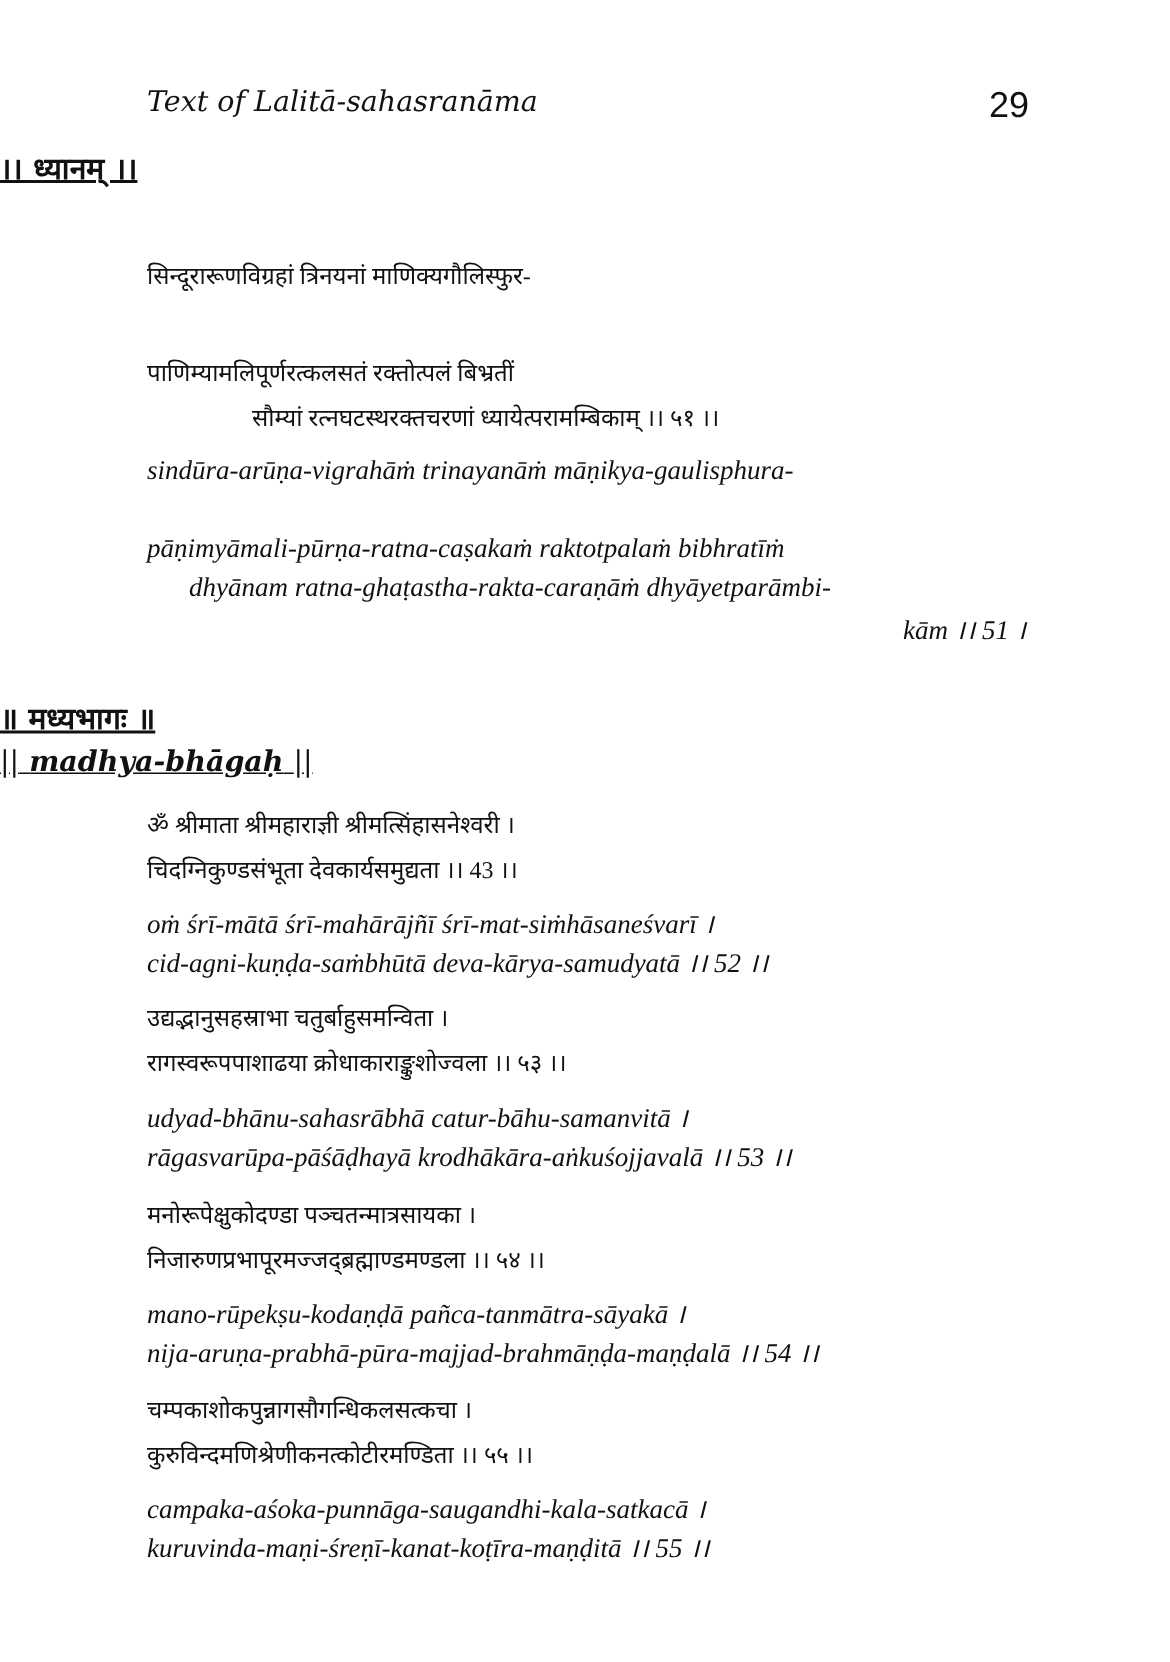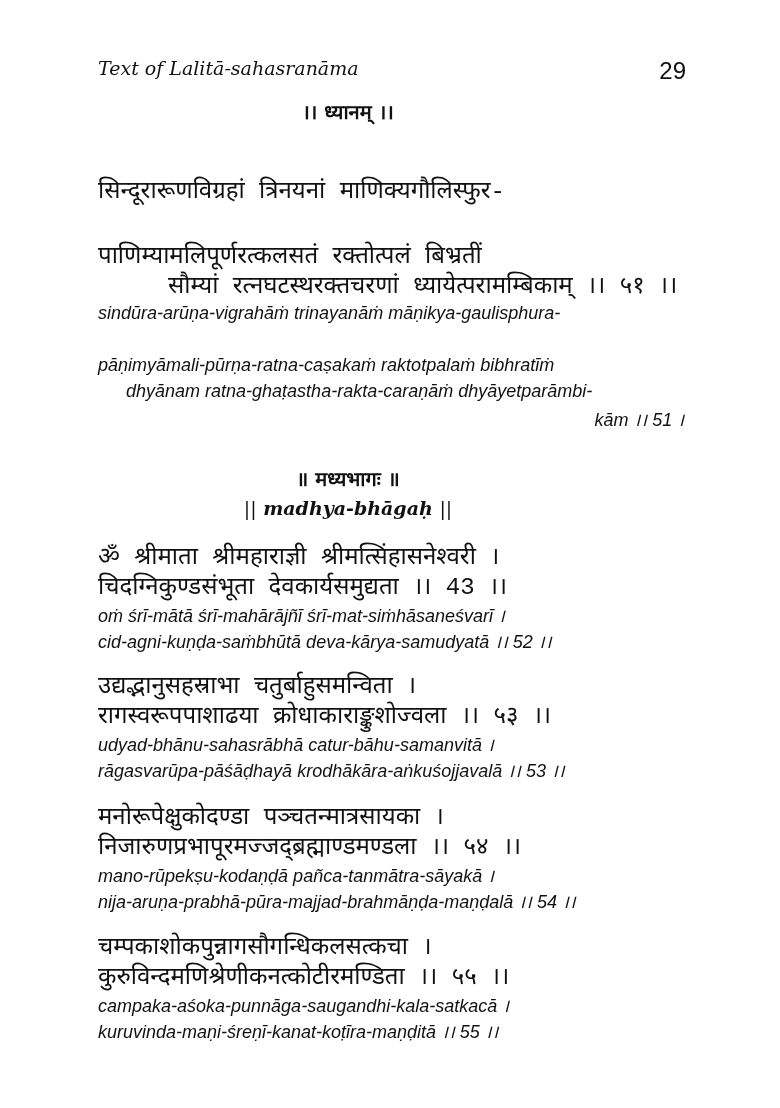--- a/index.html
+++ b/index.html
@@ -41,44 +41,45 @@
       position: absolute;
       right: 0;
       top: 0;
       font-family: Liberation Sans, sans-serif;
       font-size: 24px;
     }
     .heading {
       position: absolute;
       left: 0;
       width: 696px;
-      text-align: center;
+      text-align: left;
+      text-decoration: underline;
     }
     .heading-deva {
       font-family: "DejaVu Sans", sans-serif;
       font-size: 20px;
       font-weight: bold;
     }
     .heading-roman {
       font-family: "DejaVu Serif", serif;
       font-size: 19px;
       font-style: italic;
       font-weight: bold;
     }
     .bars { font-style: normal; font-weight: normal; }
     .line {
       position: absolute;
       white-space: nowrap;
     }
     .deva {
-      font-family: Liberation Mono, monospace;
-      font-size: 24px;
+      font-family: Liberation Serif, serif;
+      font-size: 16px;
     }
     .roman {
-      font-family: Liberation Sans, sans-serif;
+      font-family: Liberation Serif, serif;
       font-style: italic;
       font-size: 18px;
     }
   </style>
 </head>
 <body>
 
 <div class="page">
 
   <div class="running-head">

